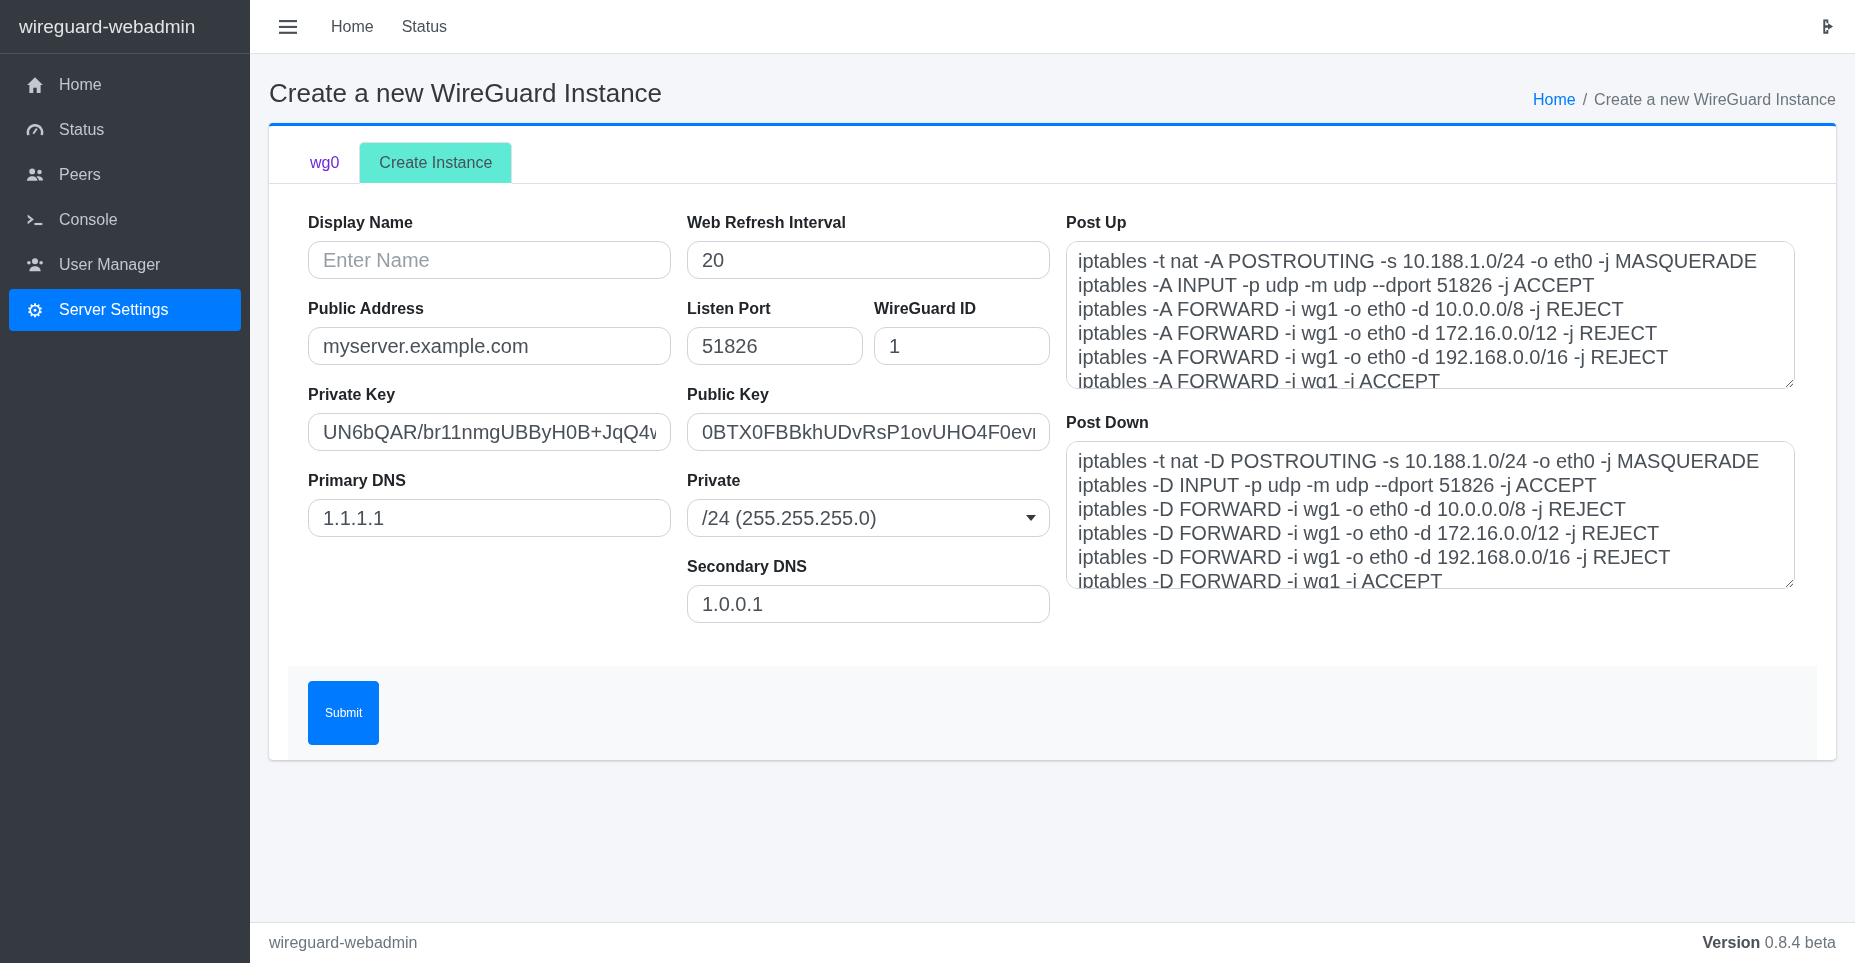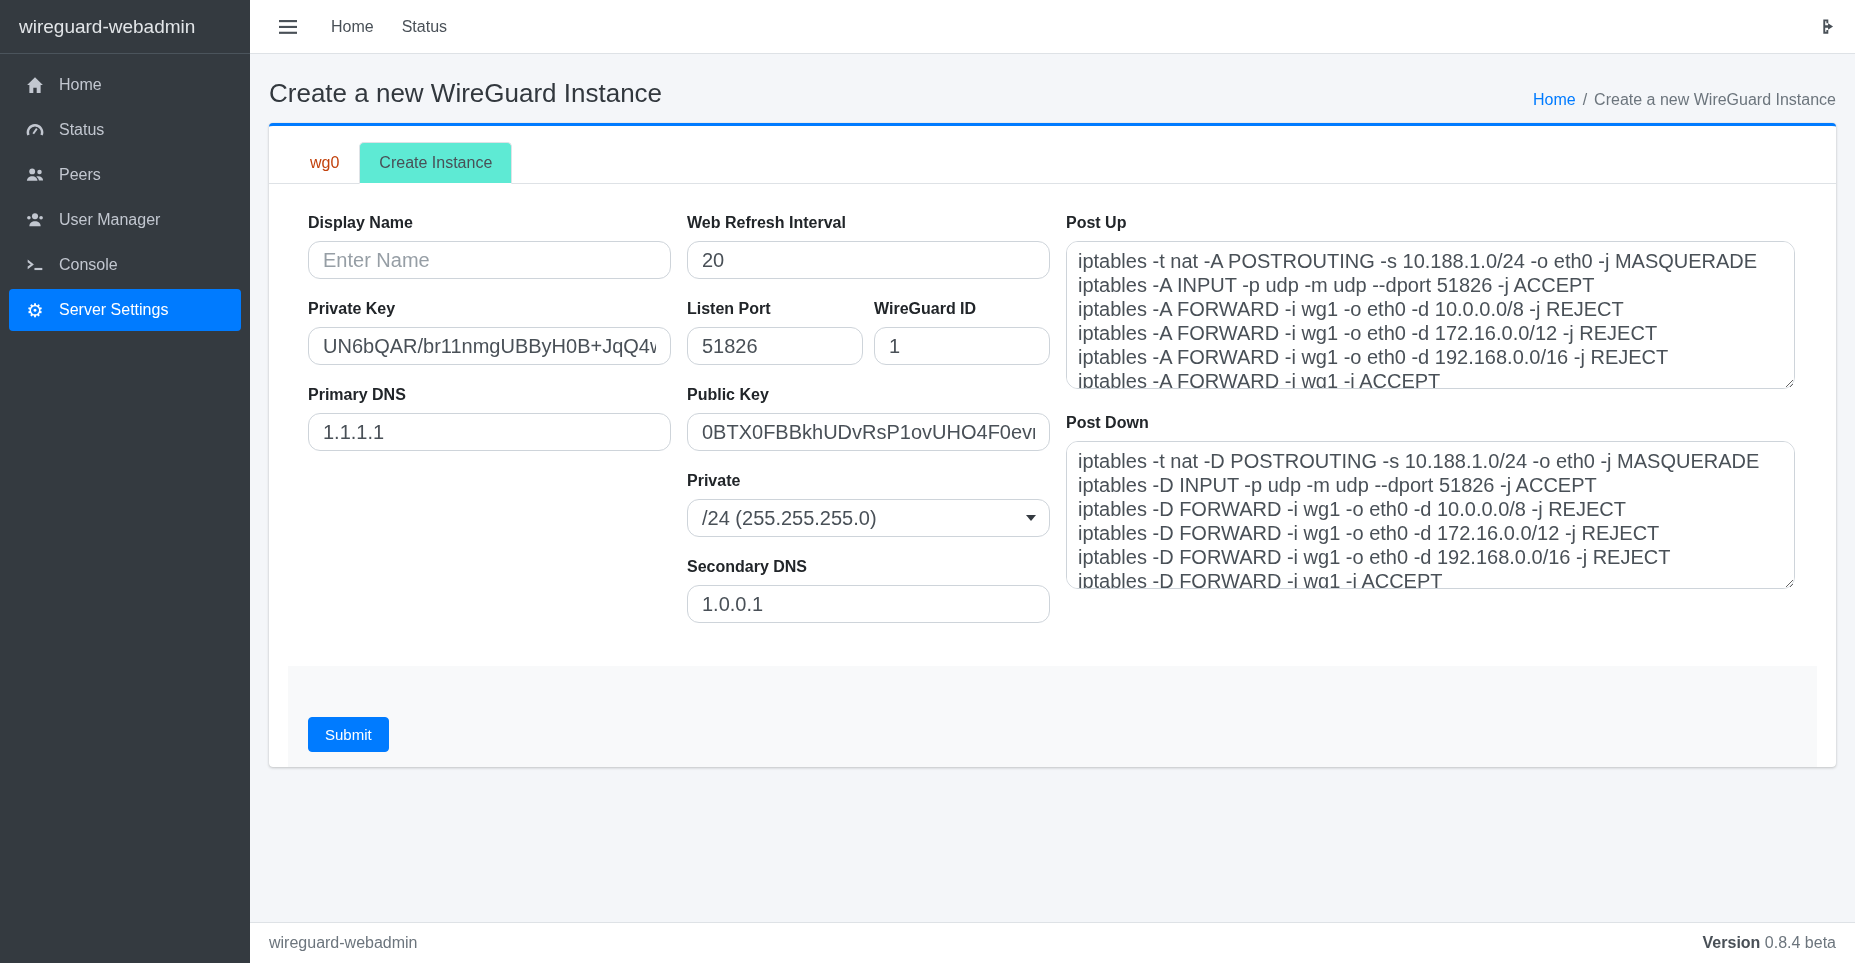--- a/index.html
+++ b/index.html
@@ -54,21 +54,21 @@
   
   .card {
     background:#fff; border-top:3px solid #007bff; border-radius:4px;
     box-shadow:0 0 1px rgba(0,0,0,.125), 0 1px 3px rgba(0,0,0,.2);
   }
   .tabs { display:flex; padding:16px 0 0 21px; border-bottom:1px solid #dee2e6; }
   .tab {
     padding:11px 19px; font-size:16px; margin-bottom:-1px; cursor:pointer;
     border:1px solid transparent; border-radius:5px 5px 0 0; background:transparent;
   }
-  .tab.inactive { color:#c2410c; }
+  .tab.inactive { color:#6d28d9; }
   .tab.active { color:#495057; background:#5eead4; border-color:#dee2e6 #dee2e6 #fff; }
 
   .form-area { display:flex; gap:16px; padding:30px 41px 18px 39px; }
   .fcol-1, .fcol-2 { width:363px; flex-shrink:0; }
   .fcol-3 { flex:1; min-width:0; }
 
   .form-group { margin-bottom:21px; }
   .form-group label { display:block; font-weight:700; font-size:16px; color:#212529; margin-bottom:9px; }
   .form-control {
     width:100%; height:38px; padding:7px 14px; font-size:20px; color:#495057;
@@ -90,21 +90,21 @@
   .select-wrap { position:relative; }
   .select-wrap select { appearance:none; -webkit-appearance:none; padding-right:34px; cursor:pointer; }
   .select-wrap::after {
     content:""; position:absolute; right:14px; top:16px; pointer-events:none;
     border-left:5px solid transparent; border-right:5px solid transparent; border-top:6px solid #343a40;
   }
 
   .form-footer { background:#f8f9fa; margin:4px 19px 21px; padding:15px 20px; }
   .btn-primary {
     background:#007bff; color:#fff; border:1px solid #007bff; border-radius:4px;
-    padding:8px 16px; font-size:15px; cursor:pointer; font-family:"Liberation Sans", sans-serif;margin-top:36px;
+    padding:24px 16px; font-size:12px; cursor:pointer; font-family:"Liberation Sans", sans-serif;
   }
 
   
   .footer {
     height:41px; flex-shrink:0; background:#fff; border-top:1px solid #dee2e6;
     display:flex; align-items:center; justify-content:space-between;
     padding:0 19px; font-size:16px; color:#6c757d;
   }
   .footer .version b { color:#495057; font-weight:700; }
 </style>
@@ -144,37 +144,37 @@
               <circle cx="12" cy="5.4" r="2"></circle>
               <path d="M11 9.2c2.4 0 4.2 1.5 4.2 3.6h-3.7c-0.3-1.5-1.1-2.7-2.3-3.3 0.5-0.2 1.1-0.3 1.8-0.3z"></path>
             </svg>
         </span>
         <span>Peers</span>
       </div>
 
       <div class="menu-item">
         <span class="menu-icon">
           <svg viewBox="0 0 16 16">
+              <path d="M1.5 3.2 L7 7.5 L1.5 11.8 V9.4 L4.2 7.5 L1.5 5.6 Z"></path>
+              <rect x="7.5" y="10.6" width="7" height="1.9"></rect>
+            </svg>
+        </span>
+        <span>Console</span>
+      </div>
+
+      <div class="menu-item">
+        <span class="menu-icon">
+          <svg viewBox="0 0 16 16">
               <circle cx="8" cy="4.6" r="2.7"></circle>
               <path d="M3 13.5c0-2.8 2.2-4.4 5-4.4s5 1.6 5 4.4z"></path>
               <circle cx="2.6" cy="6" r="1.6"></circle>
               <circle cx="13.4" cy="6" r="1.6"></circle>
             </svg>
         </span>
         <span>User Manager</span>
-      </div>
-
-      <div class="menu-item">
-        <span class="menu-icon">
-          <svg viewBox="0 0 16 16">
-              <path d="M1.5 3.2 L7 7.5 L1.5 11.8 V9.4 L4.2 7.5 L1.5 5.6 Z"></path>
-              <rect x="7.5" y="10.6" width="7" height="1.9"></rect>
-            </svg>
-        </span>
-        <span>Console</span>
       </div>
 
       <div class="menu-item active">
         <span class="menu-icon">
           <span class="gear-glyph">⚙</span>
         </span>
         <span>Server Settings</span>
       </div>
 
     </nav>
@@ -218,20 +218,24 @@
         </div>
 
         <div class="form-area">
 
           <div class="fcol-1">
             <div class="form-group">
               <label>Display Name</label>
               <input class="form-control" type="text" placeholder="Enter Name" style="">
             </div>
             <div class="form-group">
+              <label>Public Address</label>
+              <input class="form-control" type="text" value="myserver.example.com" style="">
+            </div>
+            <div class="form-group">
               <label>Private Key</label>
               <input class="form-control" type="text" value="UN6bQAR/br11nmgUBByH0B+JqQ4w+kFNFbmC8R" style="">
             </div>
             <div class="form-group">
               <label>Primary DNS</label>
               <input class="form-control" type="text" value="1.1.1.1" style="">
             </div>
           </div>
 
           <div class="fcol-2">

